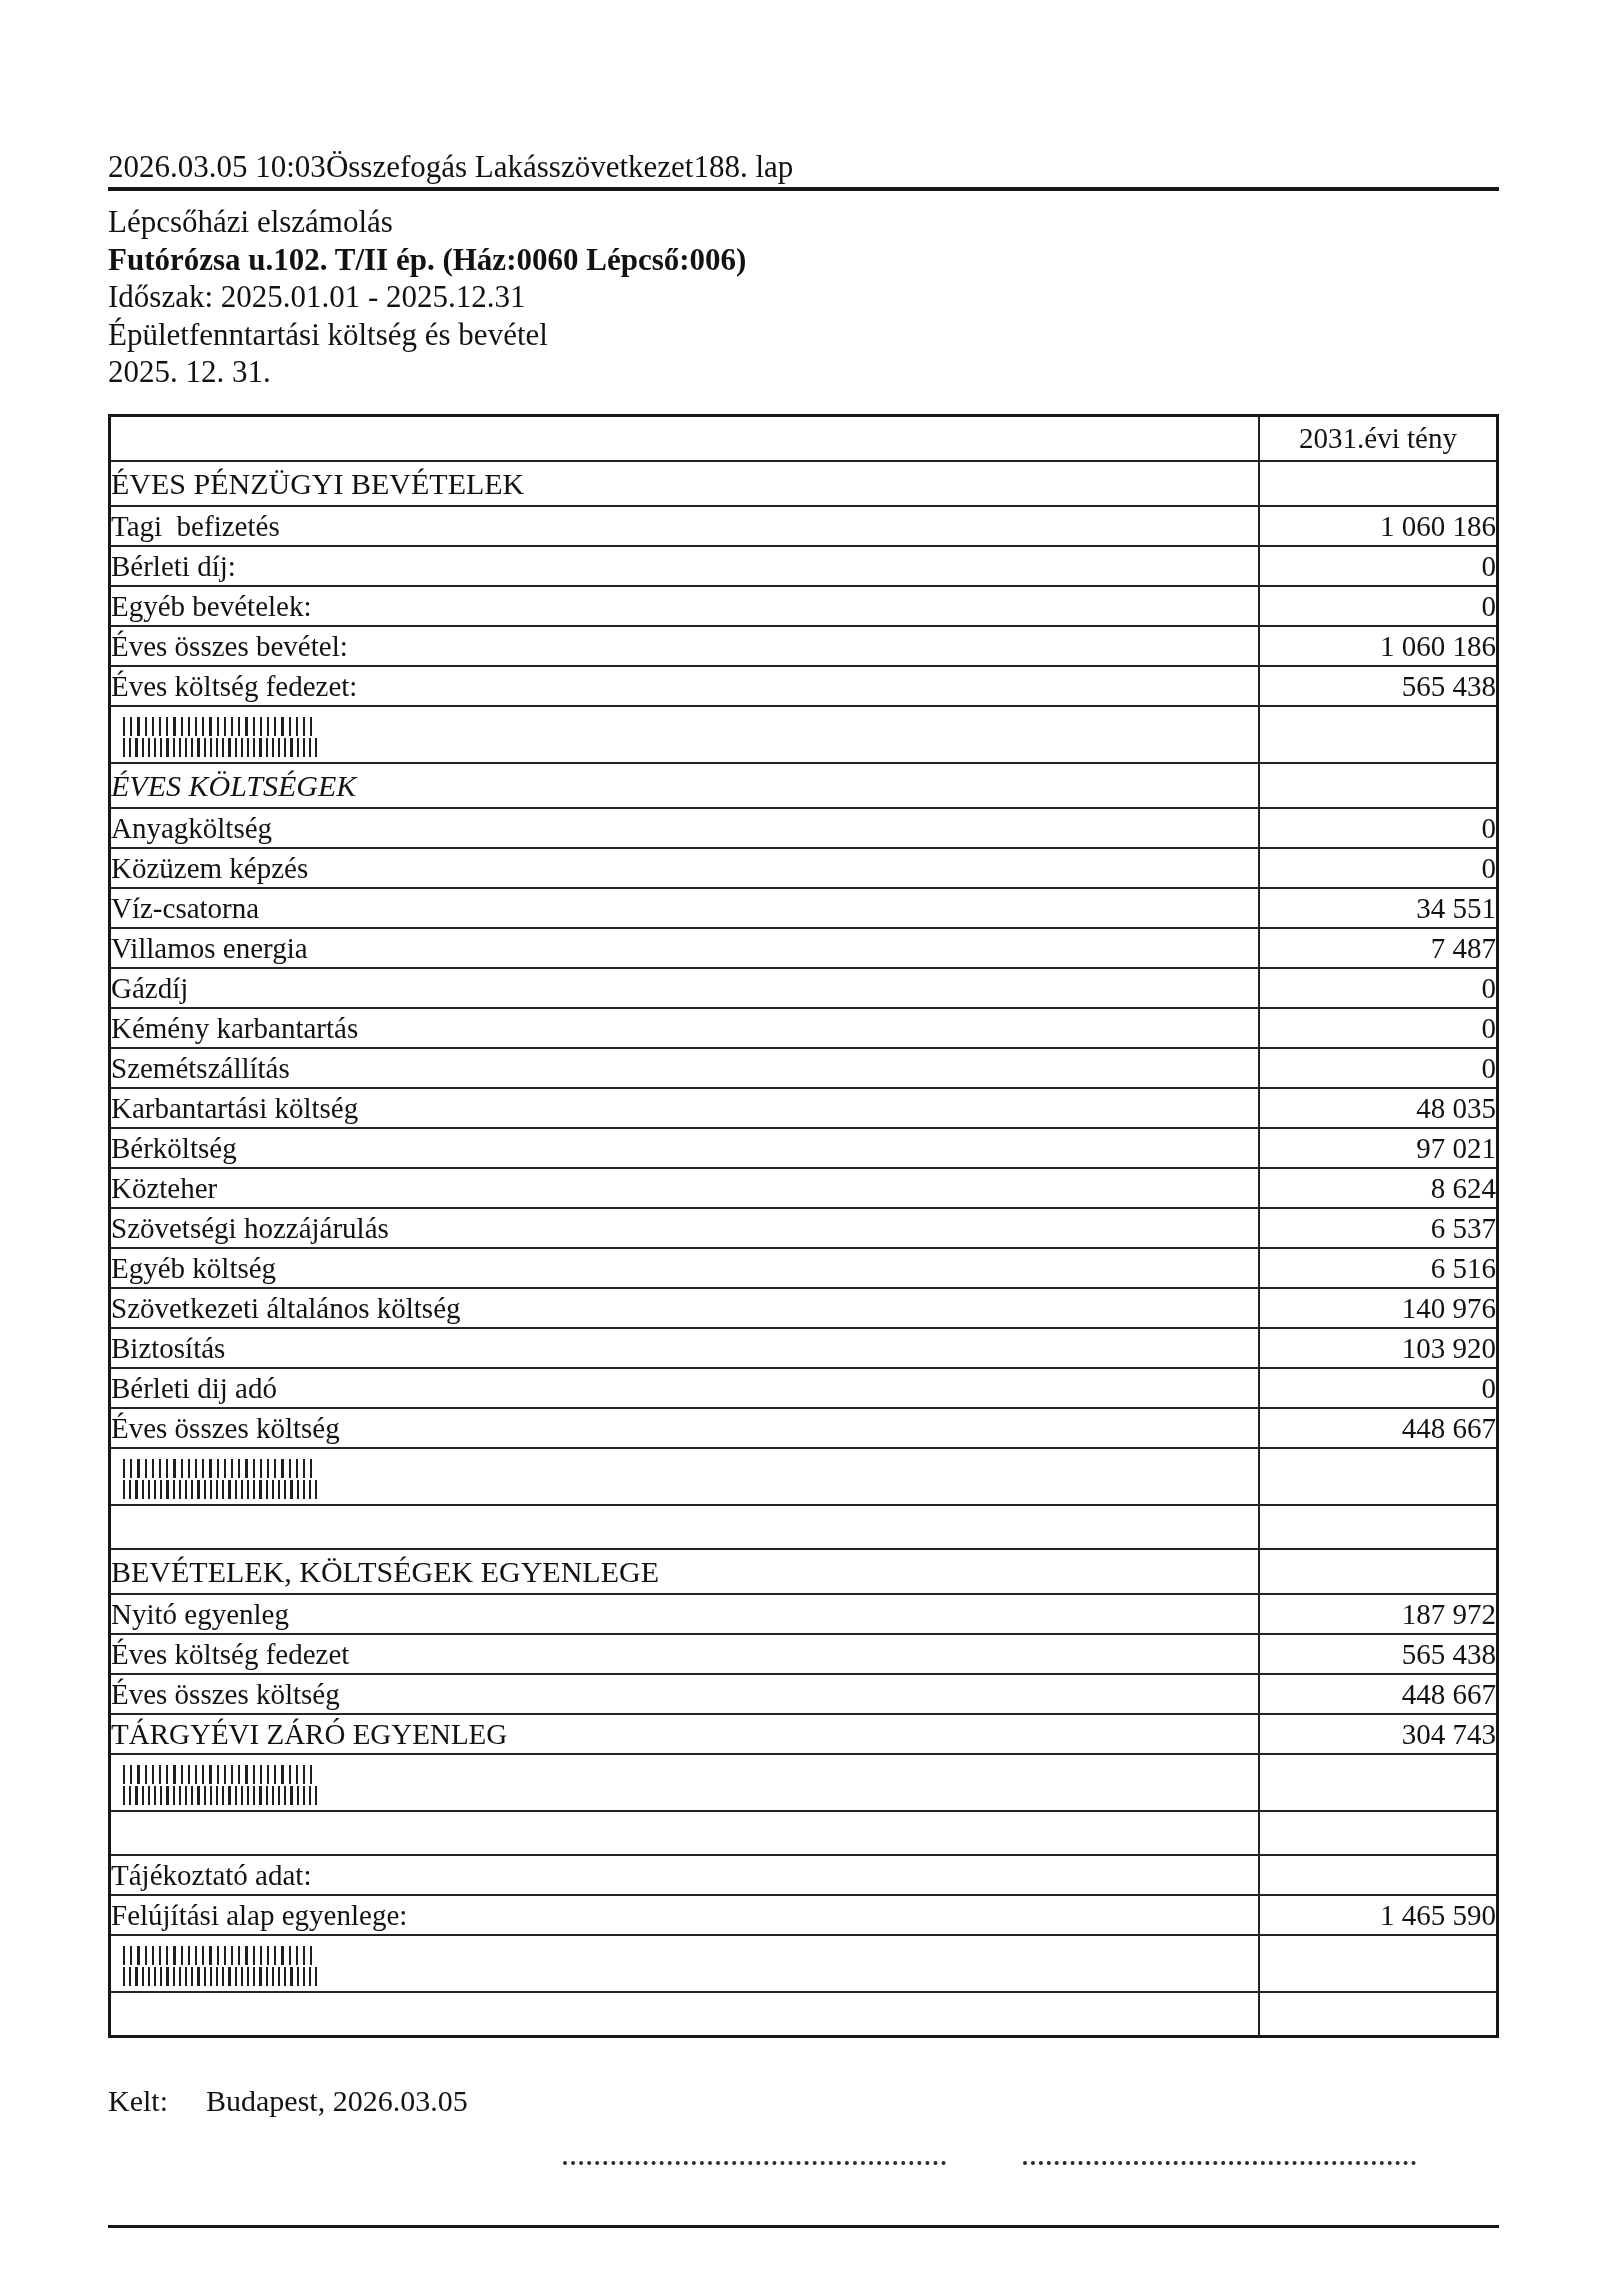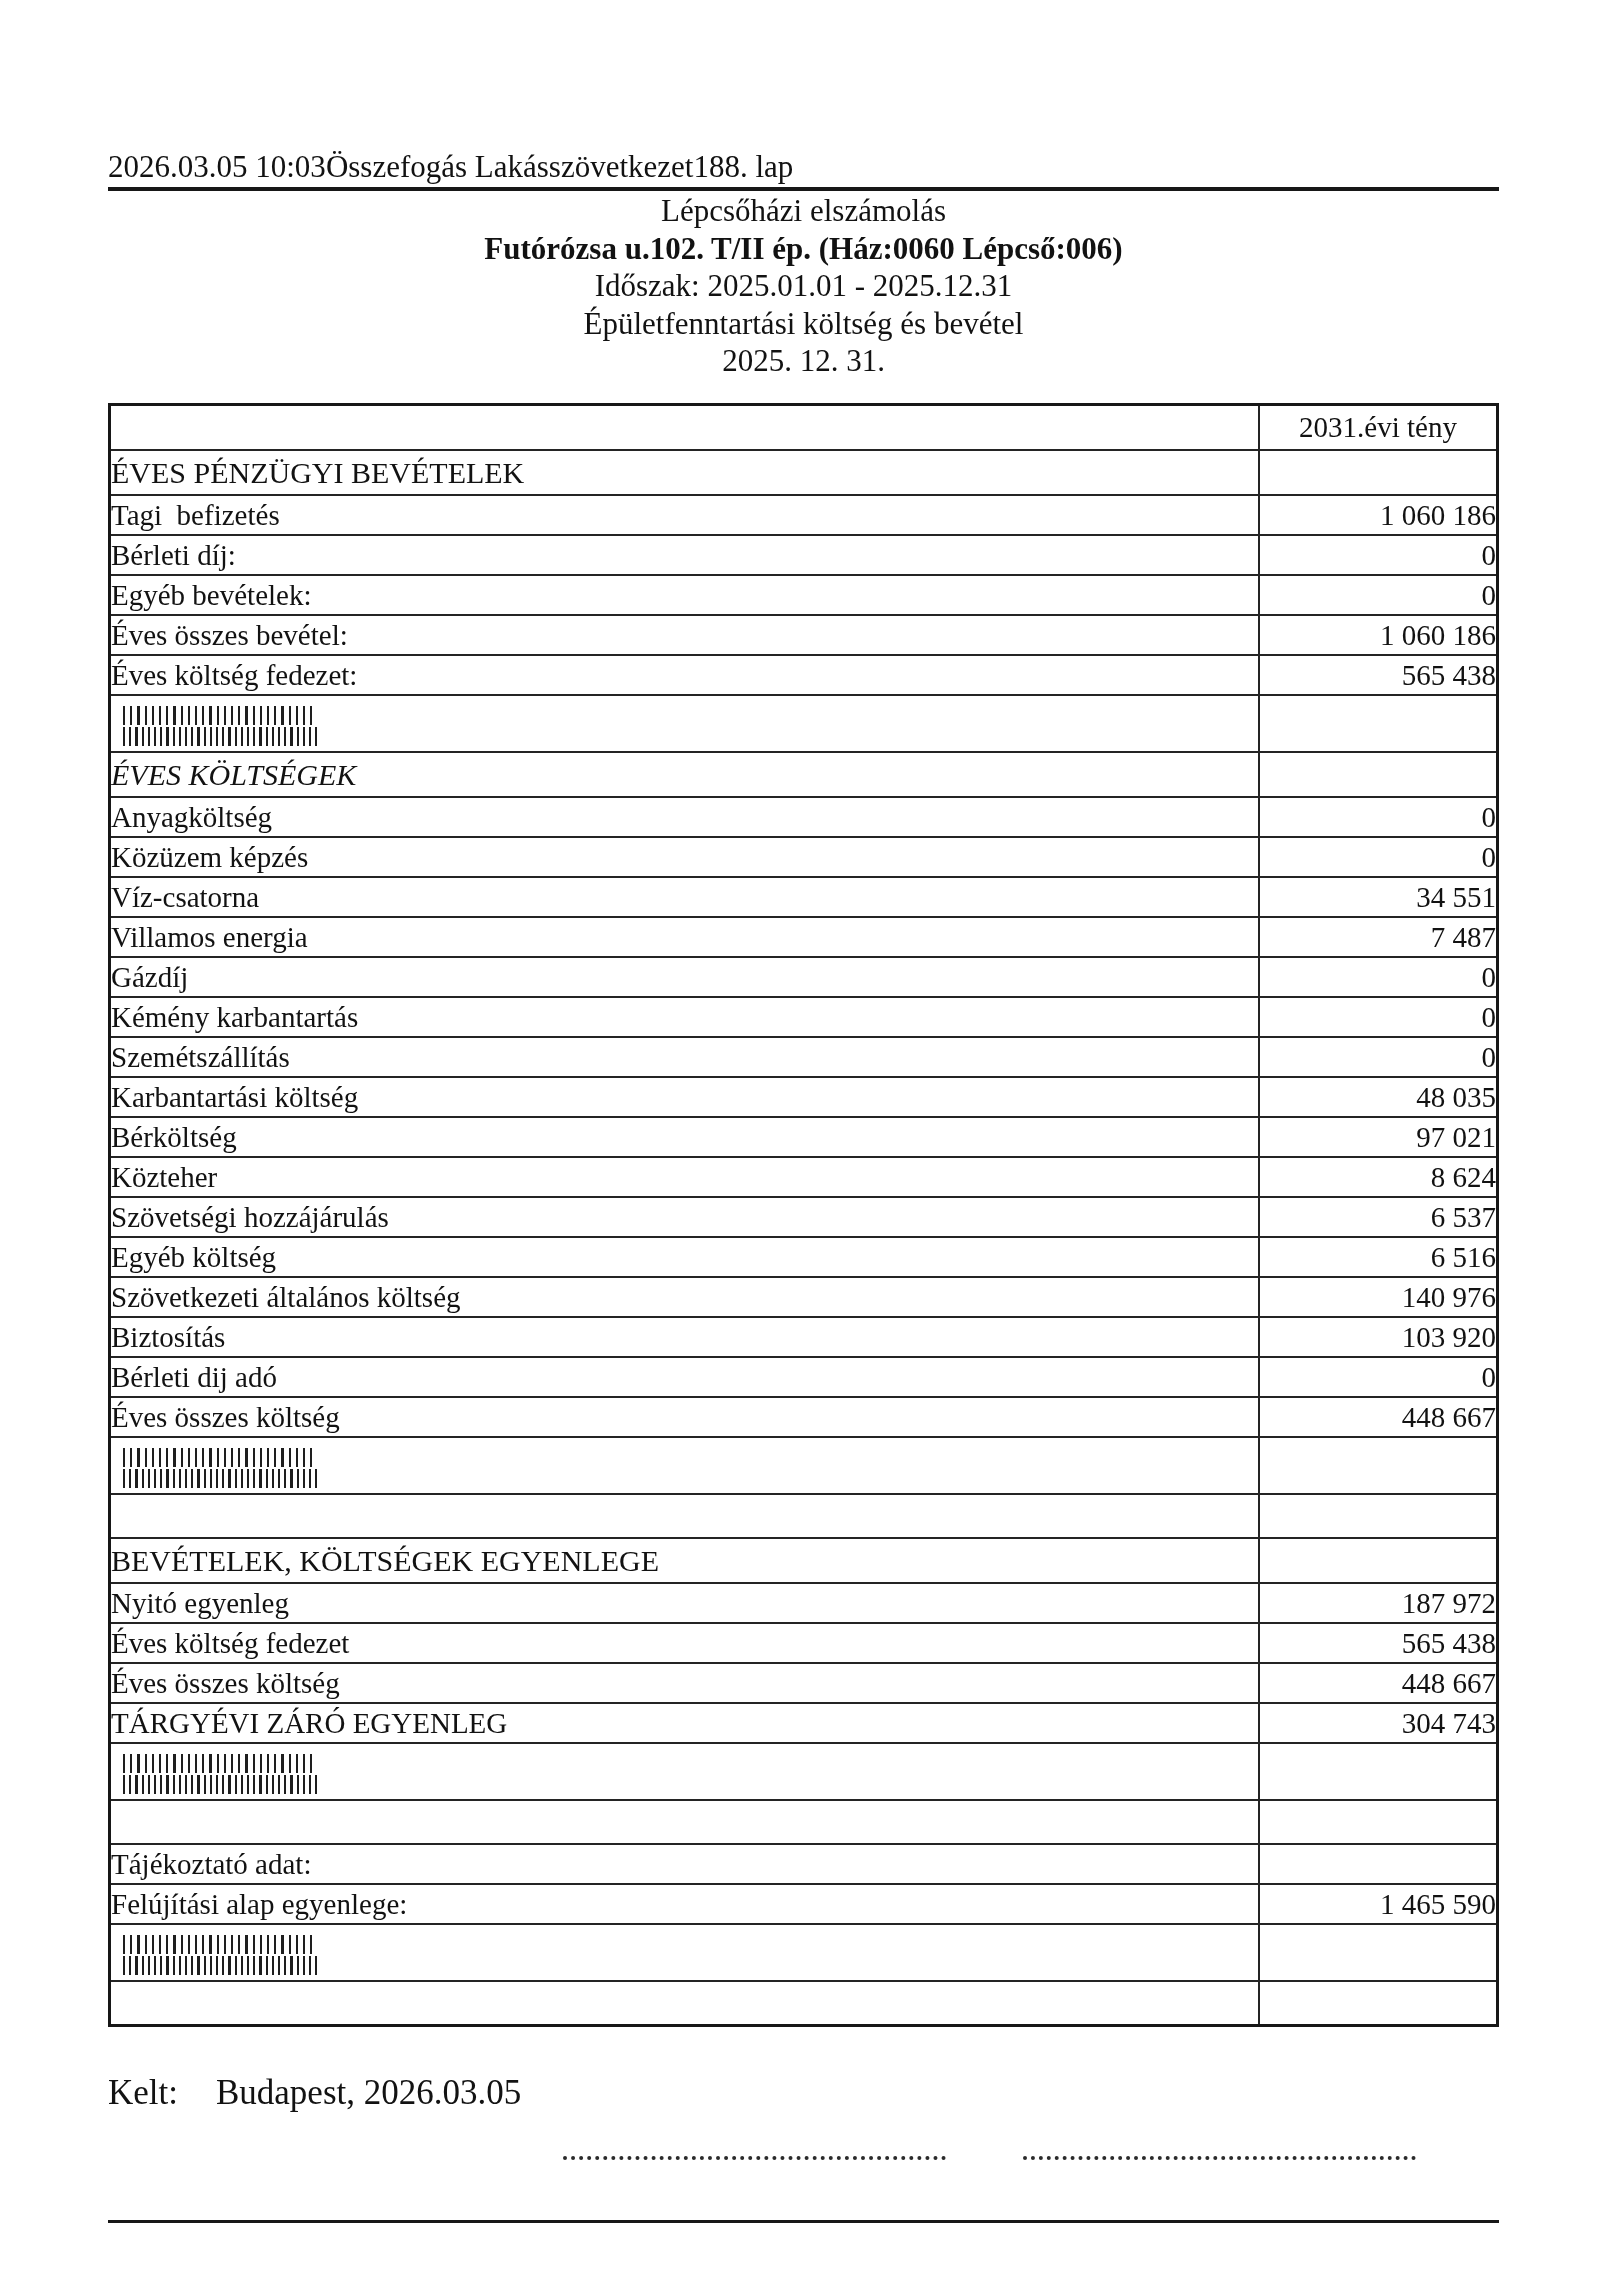--- a/index.html
+++ b/index.html
@@ -25,22 +25,21 @@
     display: flex;
     align-items: baseline;
     font-size: 31px;
     line-height: 1.15;
     border-bottom: 4.6px solid #171717;
     padding-bottom: 2.6px;
   }
 
   
   .title-block {
-    margin-top: 1px;
-    text-align: center;
+    margin-top: 12px;
     font-size: 31px;
     line-height: 1.21;
   }
   .title-block .bold { font-weight: bold; }
 
   
   table.report {
     margin-top: 23.6px;
     width: 100%;
     border-collapse: collapse;
@@ -75,21 +74,21 @@
     width: 190px;
     margin-left: 11.8px;
     background: repeating-linear-gradient(90deg, #1e1e1e 0 2.3px, transparent 2.3px 7.2px);
   }
   .hatch-a { margin-top: 4.6px; margin-bottom: 2.6px; }
   .hatch-b { width: 198px; background: repeating-linear-gradient(90deg, #1e1e1e 0 2.3px, transparent 2.3px 6.2px); }
 
   
   .kelt-line {
     margin-top: 46px;
-    font-size: 35px;
+    font-size: 30px;
     display: flex;
     gap: 38px;
   }
   .sig-row { margin-top: 41px; display: flex; }
   .sig { border-bottom: 4.6px dotted #2b2b2b; height: 1.3px; }
   .sig-1 { width: 383px; margin-left: 455px; }
   .sig-2 { width: 393px; margin-left: 77px; }
 
   .bottom-rule { margin-top: 60px; border-bottom: 3.9px solid #171717; height: 0; }
   @supports (-webkit-text-stroke: 2px black) {

